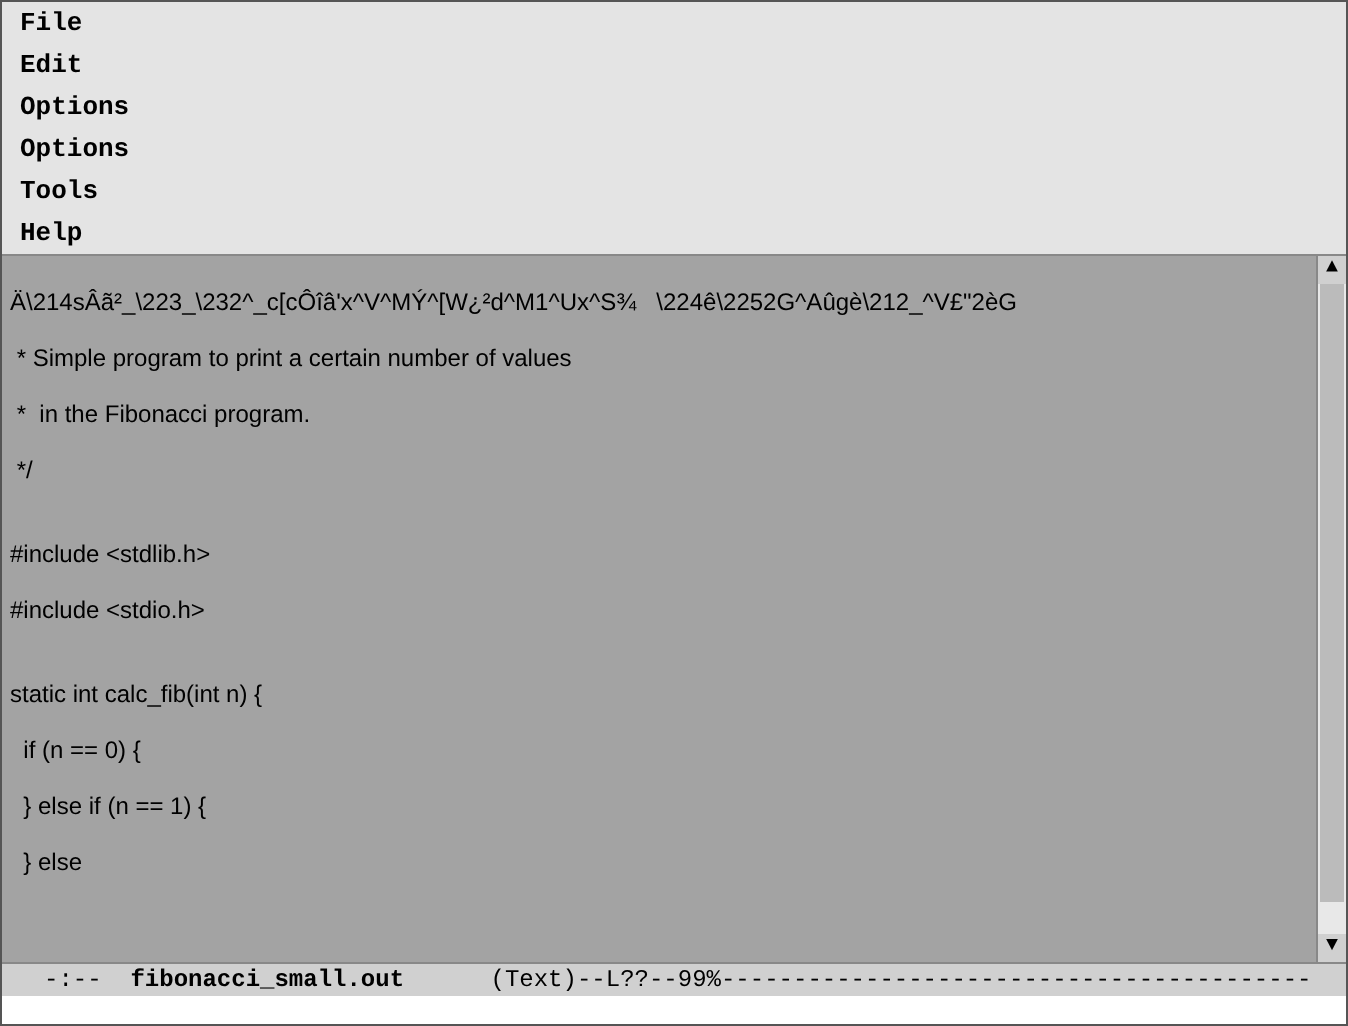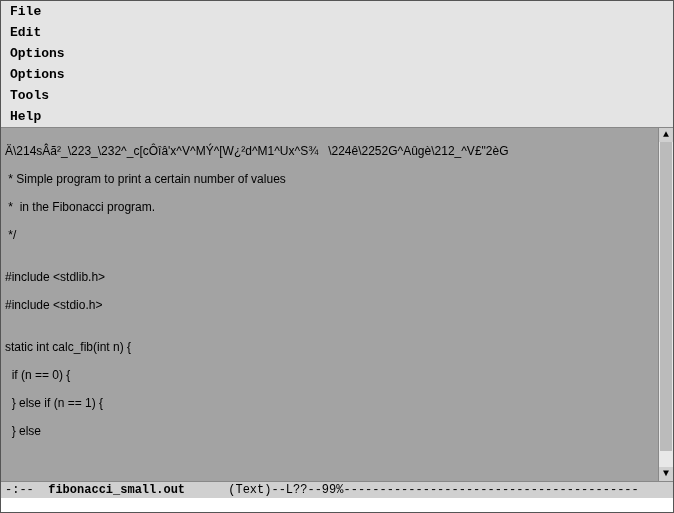--- a/index.html
+++ b/index.html
@@ -47,21 +47,21 @@
     line-height: 14px;
     overflow: hidden;
     position: relative;
   }
   .buffer-line {
     white-space: pre;
   }
   .modeline {
     background: #d0d0d0;
     border-top: 1px solid #888;
-    padding: 1px 4px;
+    padding: 1px 21px;
     font-family: "Courier New", monospace;
     font-size: 12px;
     white-space: pre;
     overflow: hidden;
   }
   .modeline .file {
     font-weight: bold;
   }
   .minibuffer {
     background: #ffffff;

